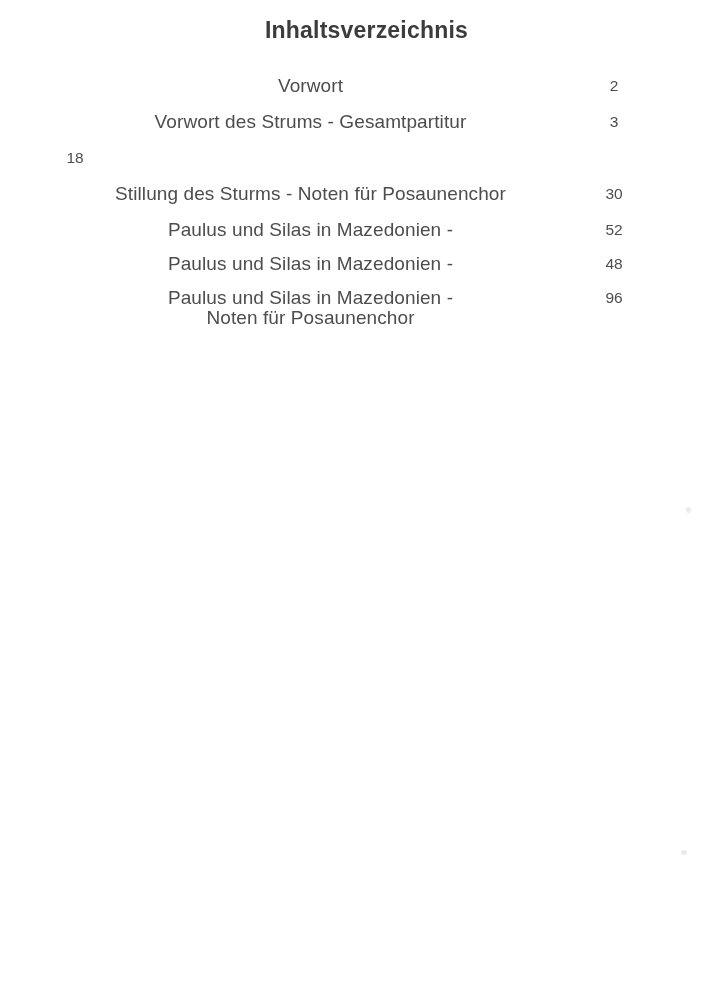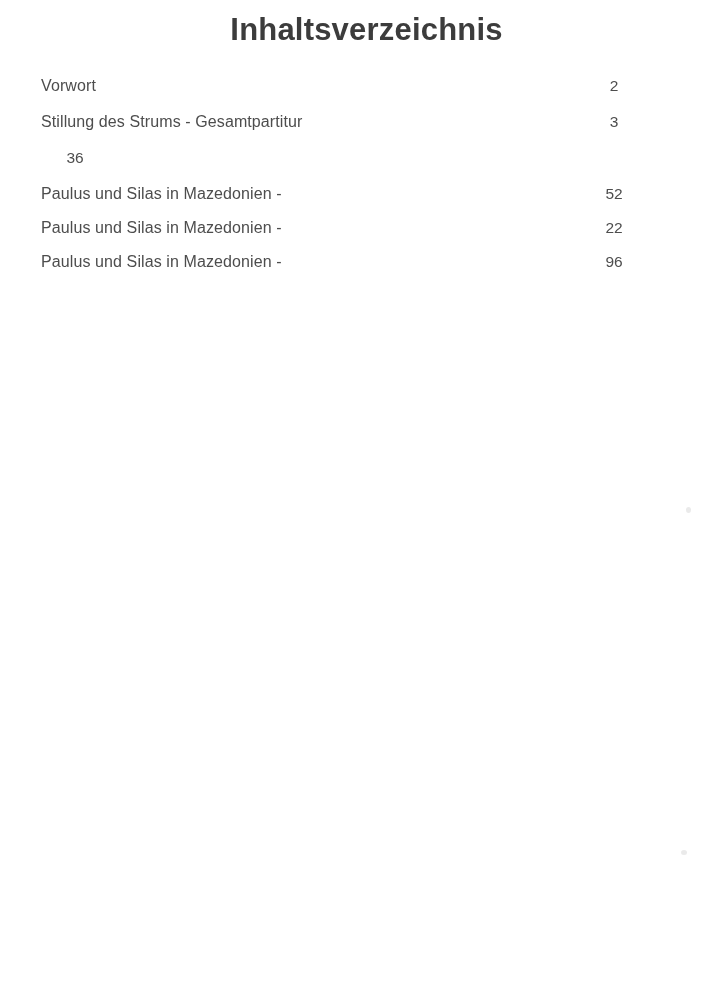--- a/index.html
+++ b/index.html
@@ -17,43 +17,44 @@
   .page {
     width: 716px;
     height: 1000px;
     box-sizing: border-box;
     padding: 0 24px 0 41px;
     position: relative;
   }
   .doc-title {
     margin: 17px 0 0 0;
     text-align: center;
-    font-size: 31px;
+    font-size: 23px;
     line-height: 26px;
     font-weight: bold;
     letter-spacing: 0.2px;
     color: #3c3c3c;
   }
   .toc {
     margin-top: 33px;
   }
   .toc-row {
     display: flex;
     align-items: flex-start;
     margin-bottom: 16px;
   }
   .toc-row.multi {
     margin-bottom: 14px;
   }
   .toc-title {
     flex: 1;
-    font-size: 16px;
+    font-size: 19px;
     line-height: 20px;
     color: #4d4d4d;
     letter-spacing: 0.1px;
+    text-align: center;
   }
   .toc-title .line {
     white-space: nowrap;
   }
   .toc-page {
     width: 44px;
     margin-left: 12px;
     margin-right: 56px;
     text-align: center;
     font-size: 15.5px;
@@ -79,42 +80,49 @@
 
   <div class="toc" id="toc-list">
       <div class="toc-row">
     <div class="toc-title">
           <div class="line">Vorwort</div>
         </div>
     <div class="toc-page">2</div>
   </div>
       <div class="toc-row">
     <div class="toc-title">
-          <div class="line">Stillung des Strums - Gesamtpartitur</div>
+          <div class="line">Vorwort des Strums - Gesamtpartitur</div>
         </div>
     <div class="toc-page">3</div>
   </div>
       <div class="toc-row">
-    <div class="toc-page">36</div>
+    <div class="toc-page">18</div>
+  </div>
+      <div class="toc-row">
+    <div class="toc-title">
+          <div class="line">Stillung des Sturms - Noten für Posaunenchor</div>
+        </div>
+    <div class="toc-page">30</div>
   </div>
       <div class="toc-row multi">
     <div class="toc-title">
           <div class="line">Paulus und Silas in Mazedonien -</div>
         </div>
     <div class="toc-page">52</div>
   </div>
       <div class="toc-row multi">
     <div class="toc-title">
           <div class="line">Paulus und Silas in Mazedonien -</div>
         </div>
-    <div class="toc-page">22</div>
+    <div class="toc-page">48</div>
   </div>
       <div class="toc-row multi">
     <div class="toc-title">
           <div class="line">Paulus und Silas in Mazedonien -</div>
+          <div class="line">Noten für Posaunenchor</div>
         </div>
     <div class="toc-page">96</div>
   </div>
     </div>
 
   <div class="scan-speck speck-1"></div>
   <div class="scan-speck speck-2"></div>
 </div>
 
 </body></html>

